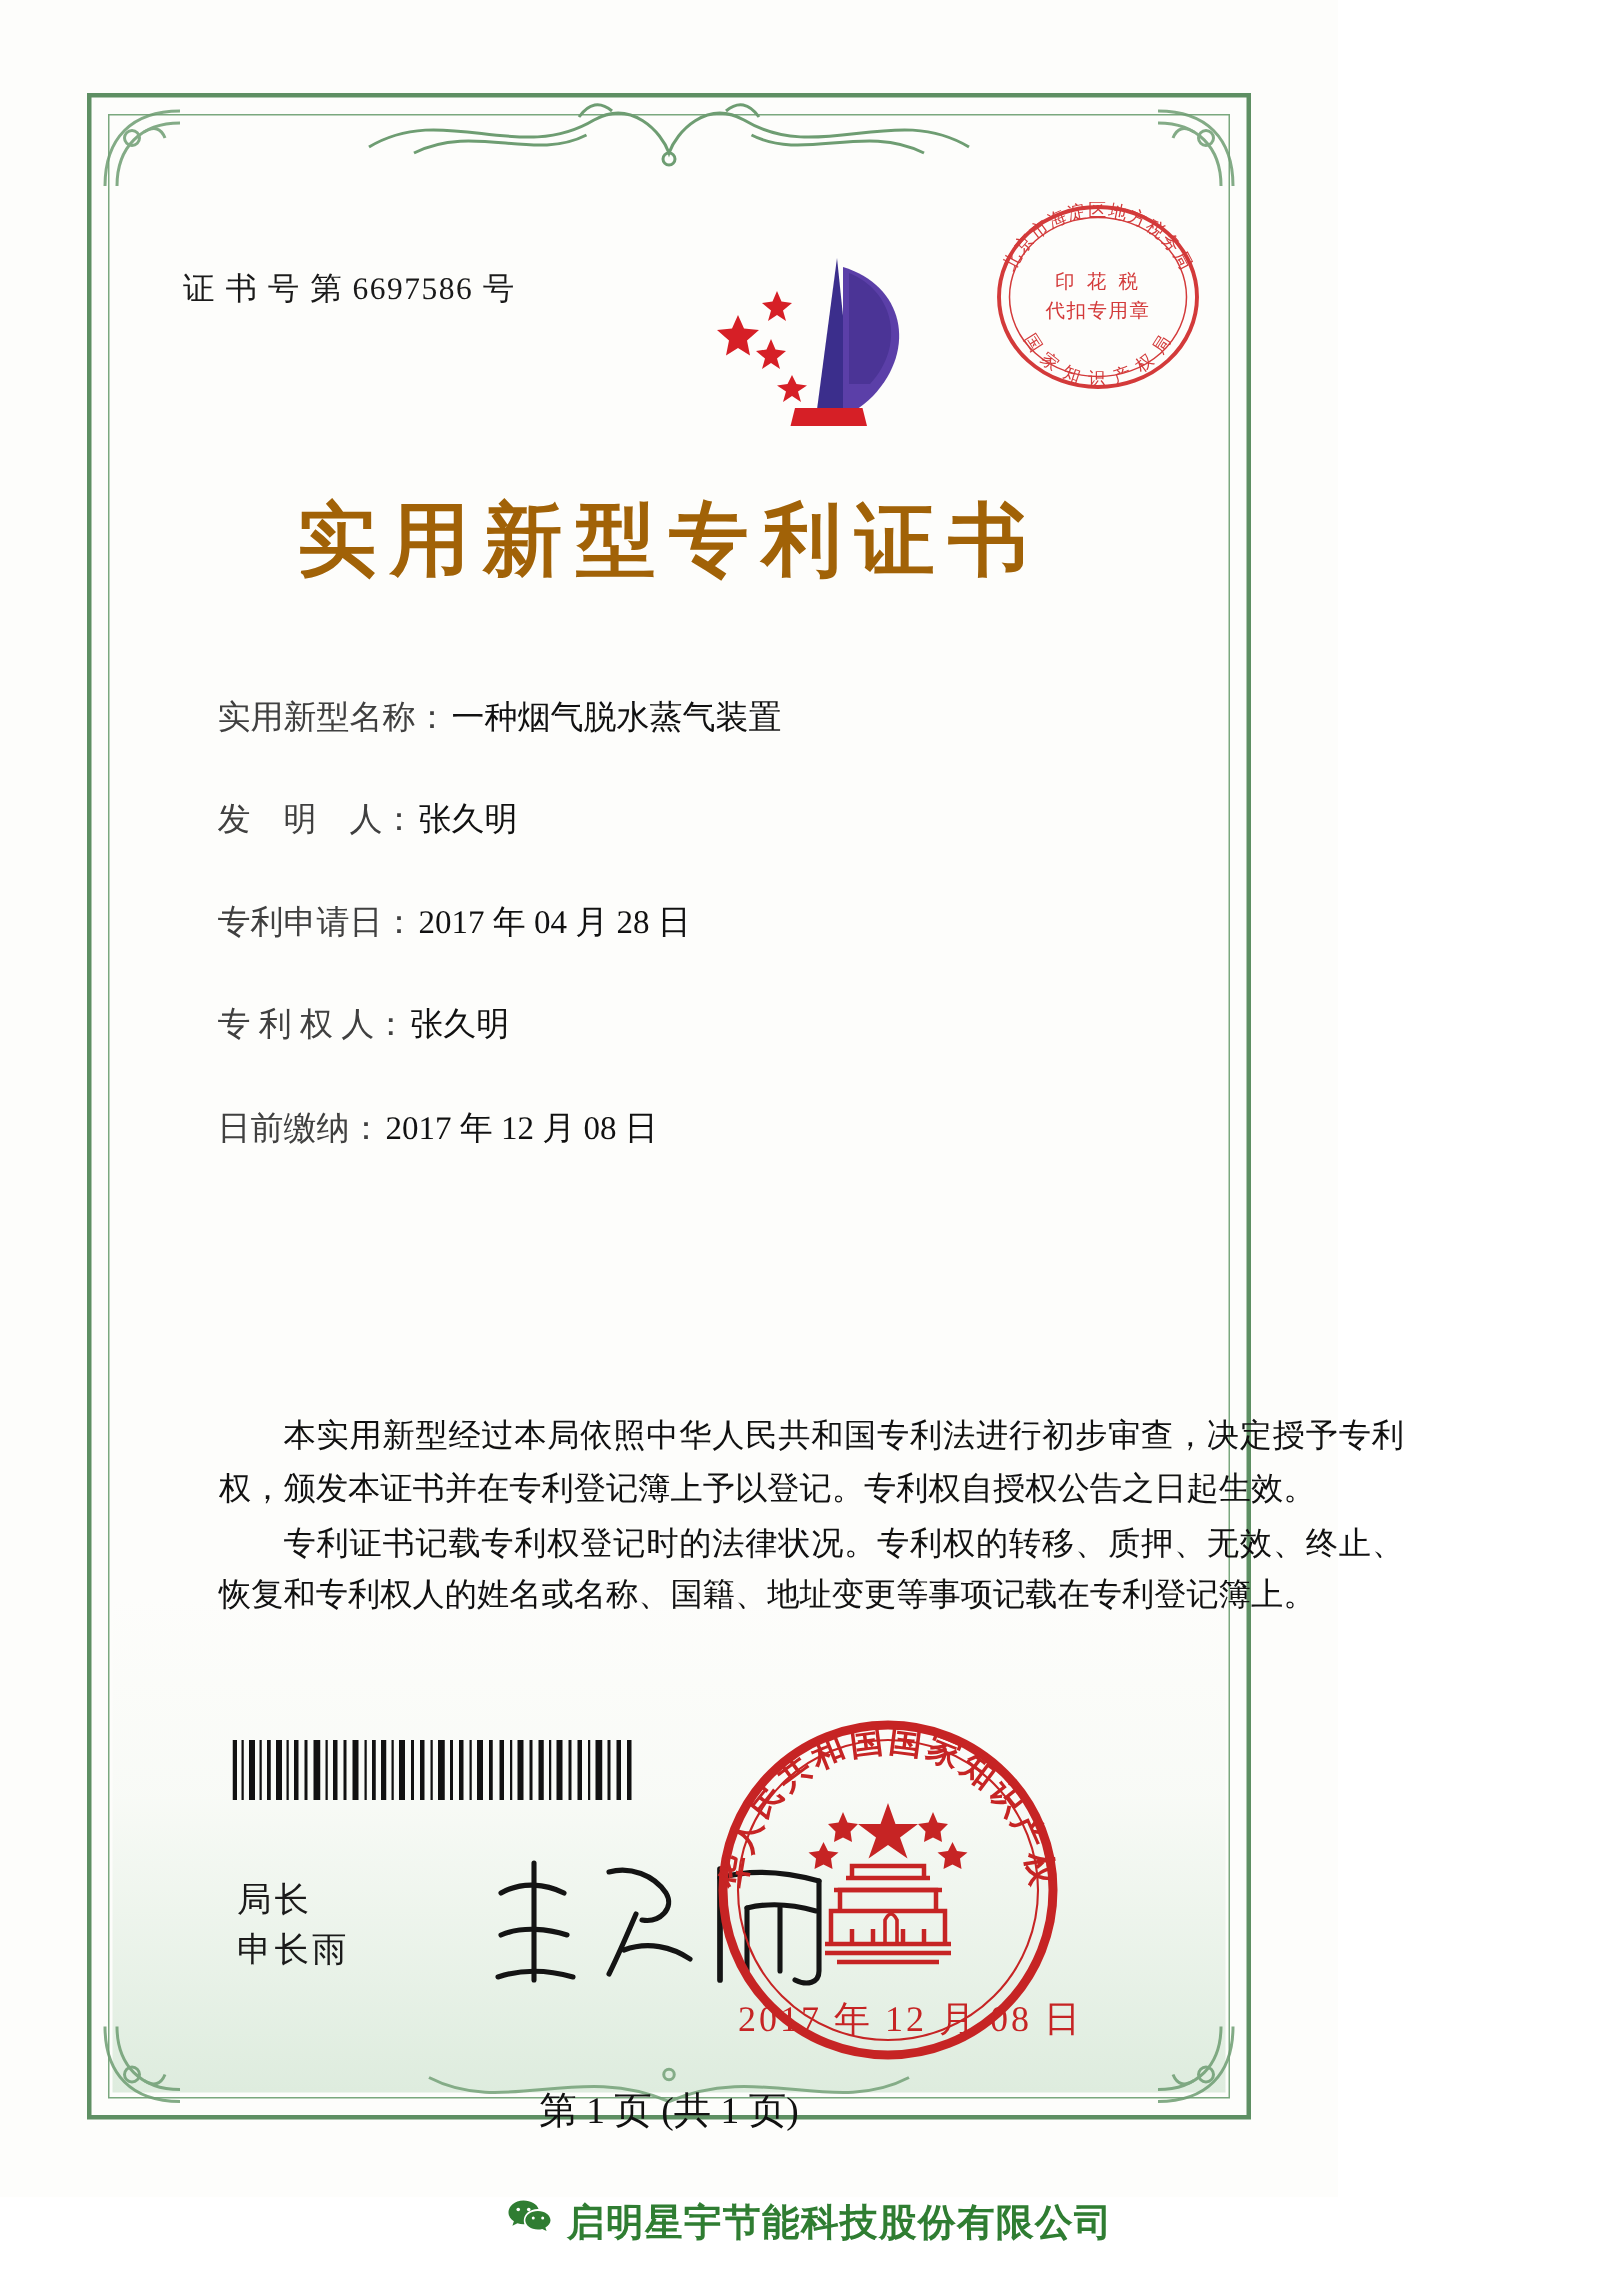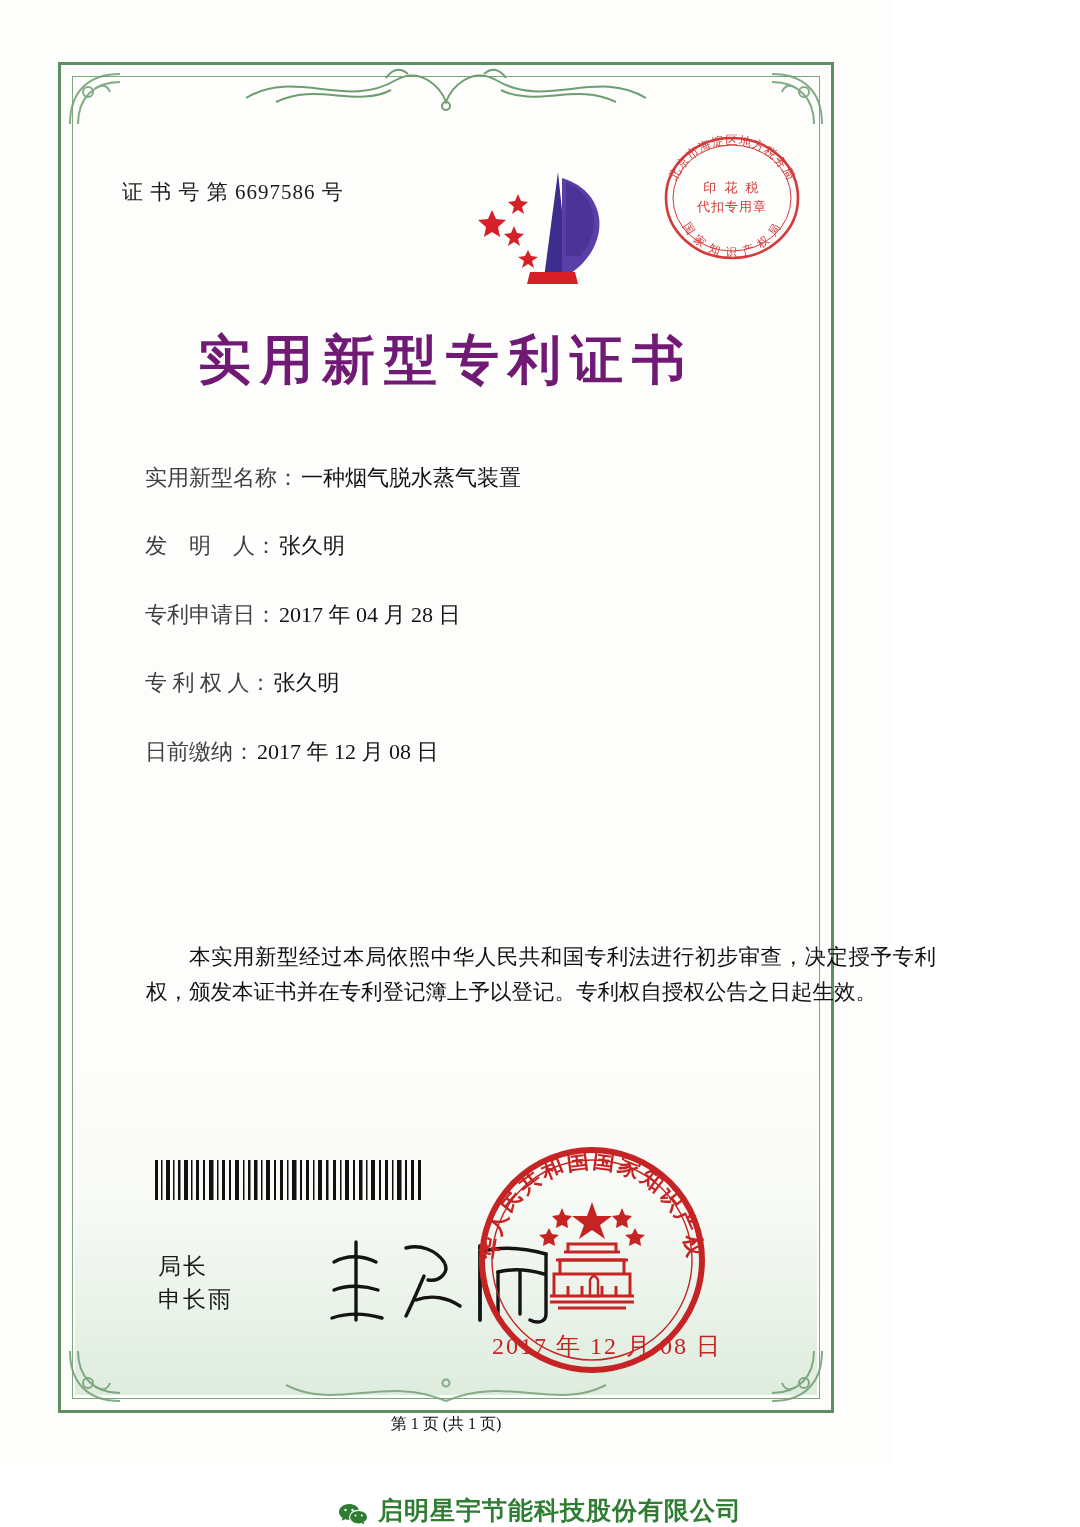--- a/index.html
+++ b/index.html
@@ -104,21 +104,21 @@
 
   .main-title {
     position: absolute;
     left: 0; right: 0;
     top: 325px;
     text-align: center;
     font-family: "DejaVu Serif", serif;
     font-weight: bold;
     font-size: 53px;
     letter-spacing: 9px;
-    color: #701a75;
+    color: #a16207;
   }
 
   
   .fields {
     position: absolute;
     left: 145px;
     top: 465px;
     width: 790px;
     font-size: 22px;
     line-height: 1.2;
@@ -193,35 +193,35 @@
     top: 1330px;
     font-size: 24px;
     letter-spacing: 2px;
     color: #c62424;
     white-space: nowrap;
   }
 
   .page-num {
     position: absolute;
     left: 0; right: 0;
-    bottom: 30px;
+    bottom: 42px;
     text-align: center;
-    font-size: 16px;
+    font-size: 25px;
     color: #111;
   }
 
   
   .footer-bar {
     position: absolute;
     left: 0; bottom: 0;
     width: 1080px;
     height: 62px;
     background: #ffffff;
     display: flex;
-    align-items: flex-end;
+    align-items: flex-start;
     justify-content: center;
   }
   .wechat-icon {
     width: 30px; height: 25px;
     margin-right: 10px;
   }
   .footer-text {
     font-family: "DejaVu Sans", sans-serif;
     font-weight: bold;
     font-size: 25px;
@@ -342,20 +342,21 @@
       <span class="field-value">张久明</span>
     </div>
     <div class="field-row">
       <span class="field-label">日前缴纳：</span>
       <span class="field-value">2017 年 12 月 08 日</span>
     </div>
   </div>
 
   <div class="body-text">
     <p>本实用新型经过本局依照中华人民共和国专利法进行初步审查，决定授予专利权，颁发本证书并在专利登记簿上予以登记。专利权自授权公告之日起生效。</p>
+    <p>专利证书记载专利权登记时的法律状况。专利权的转移、质押、无效、终止、恢复和专利权人的姓名或名称、国籍、地址变更等事项记载在专利登记簿上。</p>
   </div>
 
   <svg class="barcode" viewBox="0 0 270 40" preserveAspectRatio="none">
     <g fill="#111">
       <rect x="0" y="0" width="3" height="40"></rect>
         <rect x="6" y="0" width="1.5" height="40"></rect>
       <rect x="11" y="0" width="4" height="40"></rect>
         <rect x="18" y="0" width="1.5" height="40"></rect>
       <rect x="23" y="0" width="2.5" height="40"></rect>
         <rect x="29" y="0" width="4" height="40"></rect>

